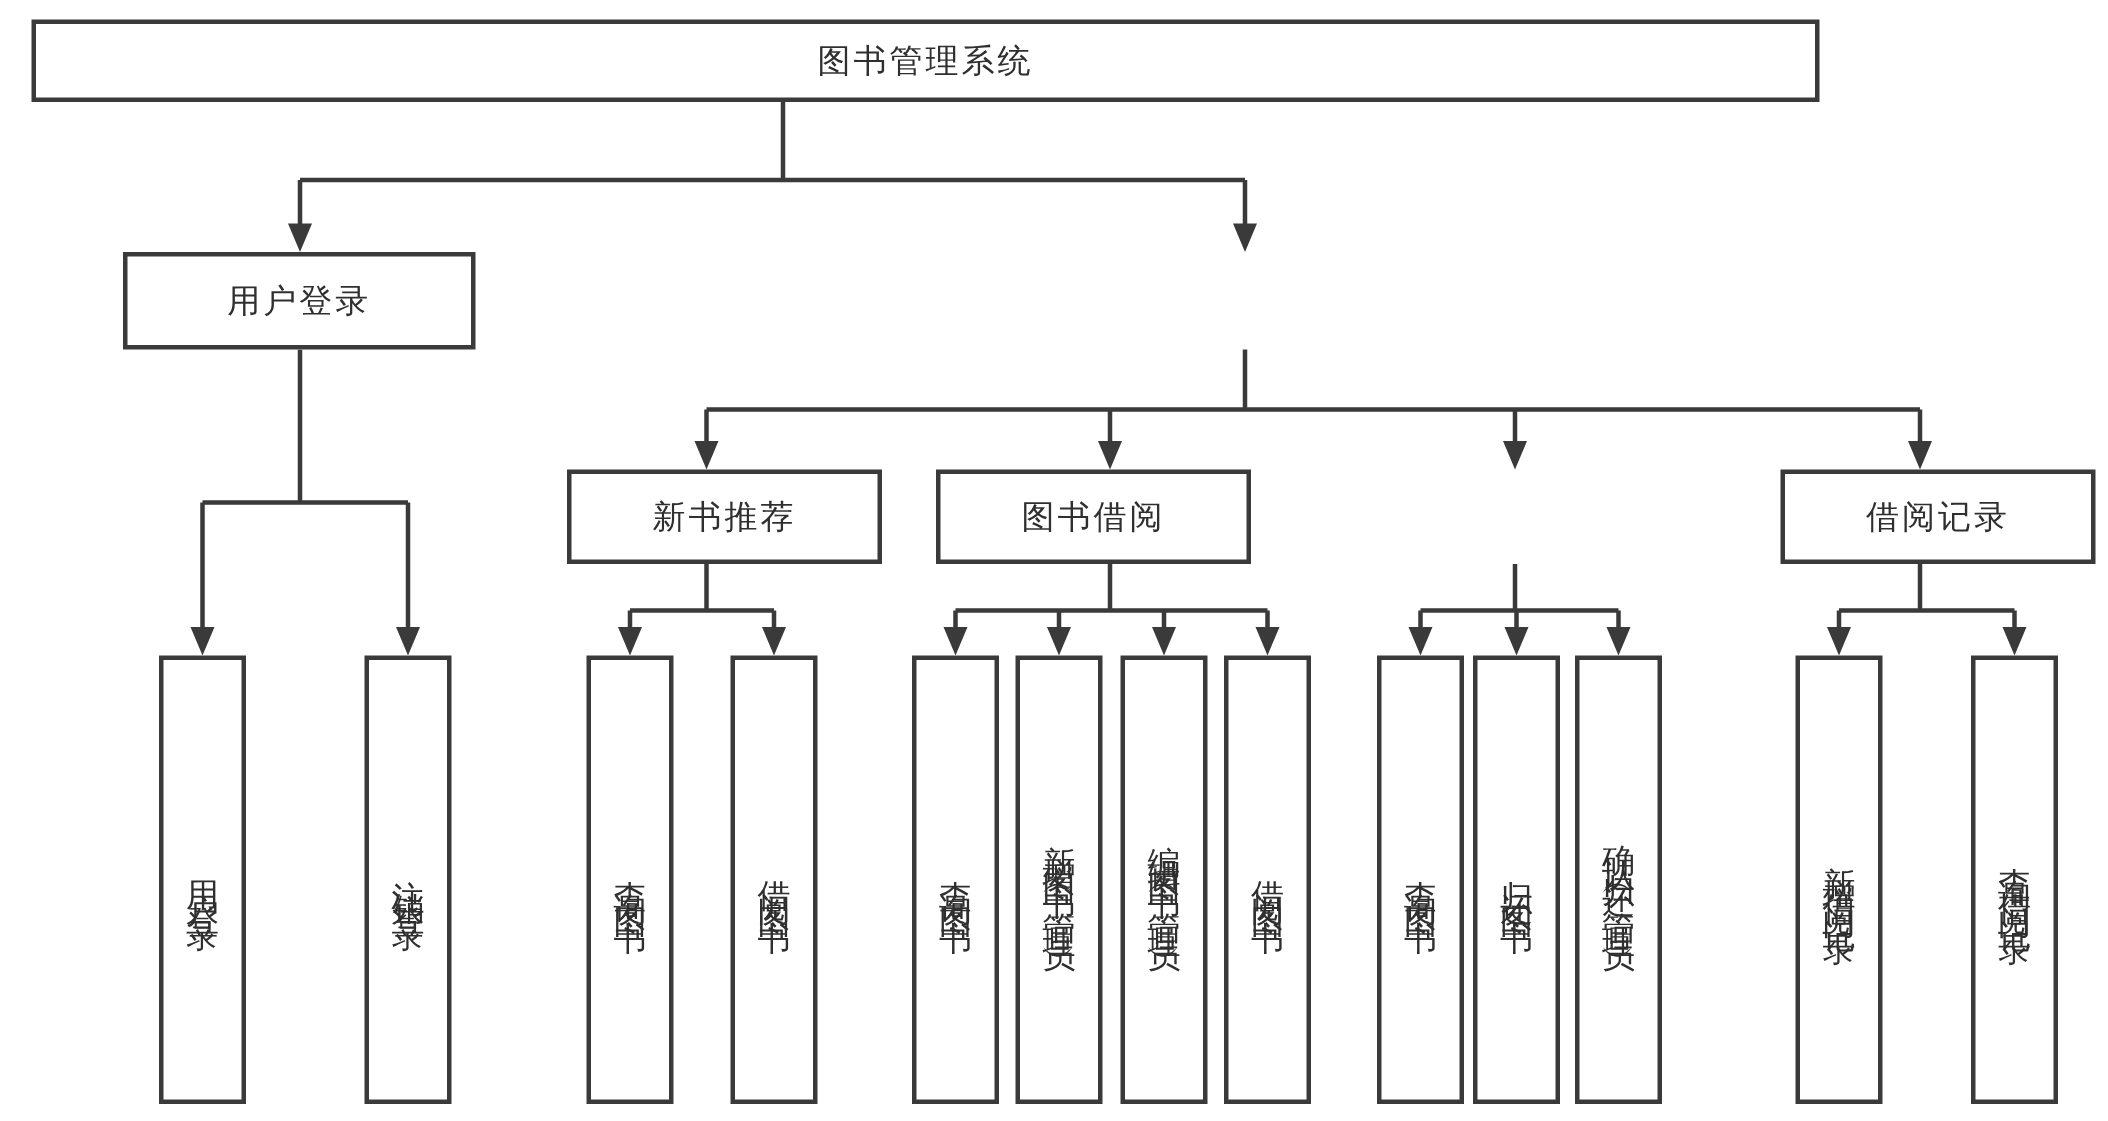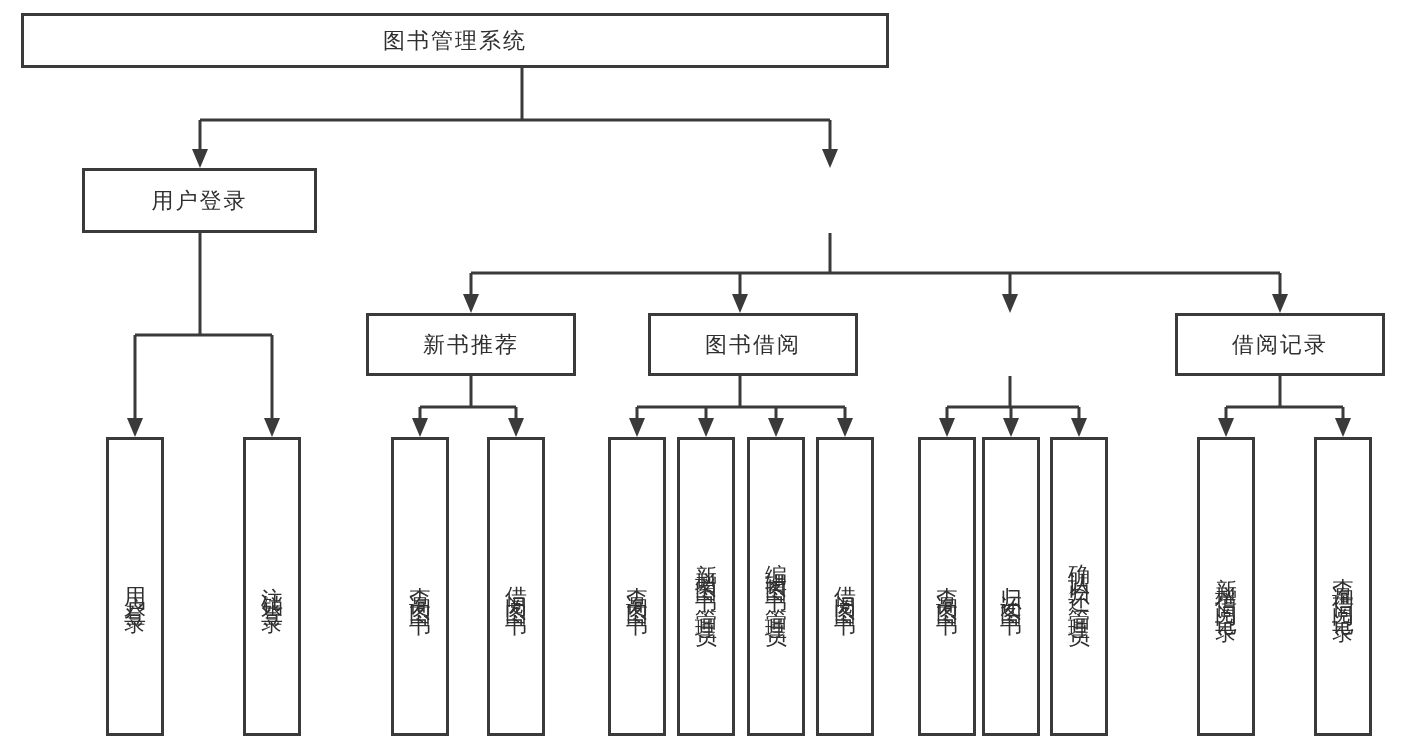--- a/index.html
+++ b/index.html
@@ -28,26 +28,26 @@
     background: #ffffff;
     display: flex;
     align-items: center;
     justify-content: center;
     color: #2f2f2f;
     font-size: 22px;
     letter-spacing: 2px;
     z-index: 1;
     white-space: nowrap;
   }
-  .node.root   { left: 21px;  top: 13px;  width: 868px; height: 55px; }
+  .node.root   { left: 21px;  top: 13px;  width: 1192px; height: 55px; }
   .node.lvl2a  { left: 82px;  top: 168px; width: 235px;  height: 65px; }
   .node.lvl2b  { left: 712px; top: 168px; width: 235px;  height: 65px; }
-  .node.lvl3   { top: 313px;  width: 210px; height: 63px; }
+  .node.lvl3   { top: 313px;  width: 210px; height: 63px; margin-left: 12px; }
   .node.g0 { left: 366px; }
-  .node.g1 { left: 648px; }
+  .node.g1 { left: 612px; }
   .node.g2 { left: 905px; }
   .node.g3 { left: 1175px; }
   .leaf {
     position: absolute;
     box-sizing: border-box;
     border: 3px solid #3a3a3a;
     background: #ffffff;
     top: 437px;
     width: 58px;
     height: 299px;

